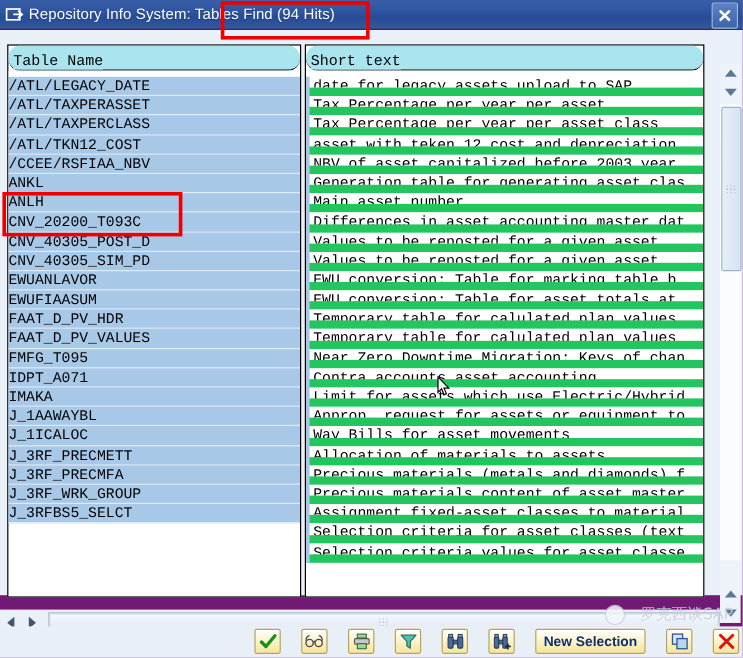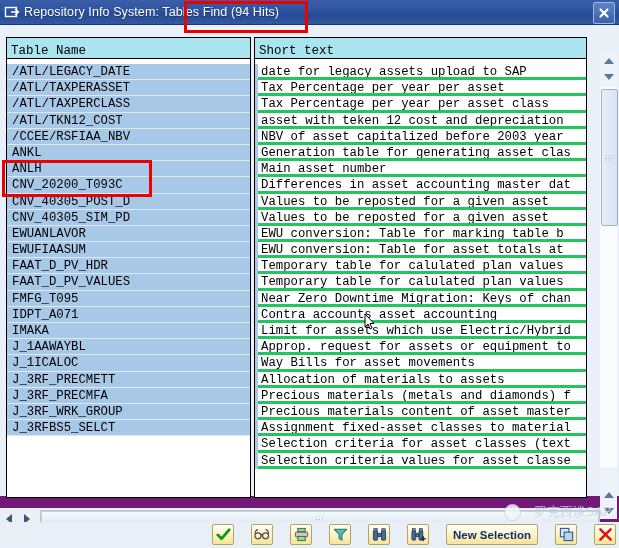--- a/index.html
+++ b/index.html
@@ -87,20 +87,21 @@
 
   .hdr {
     height: 21px;
     background: #a9e4ef;
     border-bottom: 1px solid #000000;
     box-sizing: border-box;
     display: flex;
     align-items: center;
     padding-left: 4px;
     padding-top: 5px;
+    border-radius: 10px;
   }
   .hdr-inner {
     background: #a9e4ef;
     font-family: "Liberation Mono", monospace;
     font-size: 12.5px;
     color: #000000;
     white-space: nowrap;
   }
   .hdr-pad {
     height: 5px;
@@ -110,31 +111,31 @@
   .rows {
     position: relative;
   }
   .row {
     height: 16.2px;
     line-height: 16.2px;
     font-family: "Liberation Mono", monospace;
     font-size: 12.3px;
     color: #000000;
     white-space: nowrap;
-    padding-left: 5px;
+    padding-left: 0;
     box-sizing: border-box;
     overflow: hidden;
   }
   .col-names .row {
     background: #a8c8e8;
     border-bottom: 1px solid #dfe9f3;
   }
   .col-text .row {
     background: #ffffff;
-    border-bottom: 3px solid #22c55e;
+    border-bottom: 7px solid #22c55e;
   }
 
   
   .col-text .rows { position: relative; }
   .col-text .row { padding-left: 6px; }
   .text-strip {
     position: absolute;
     left: 0; top: 0;
     width: 3px;
     height: 100%;

